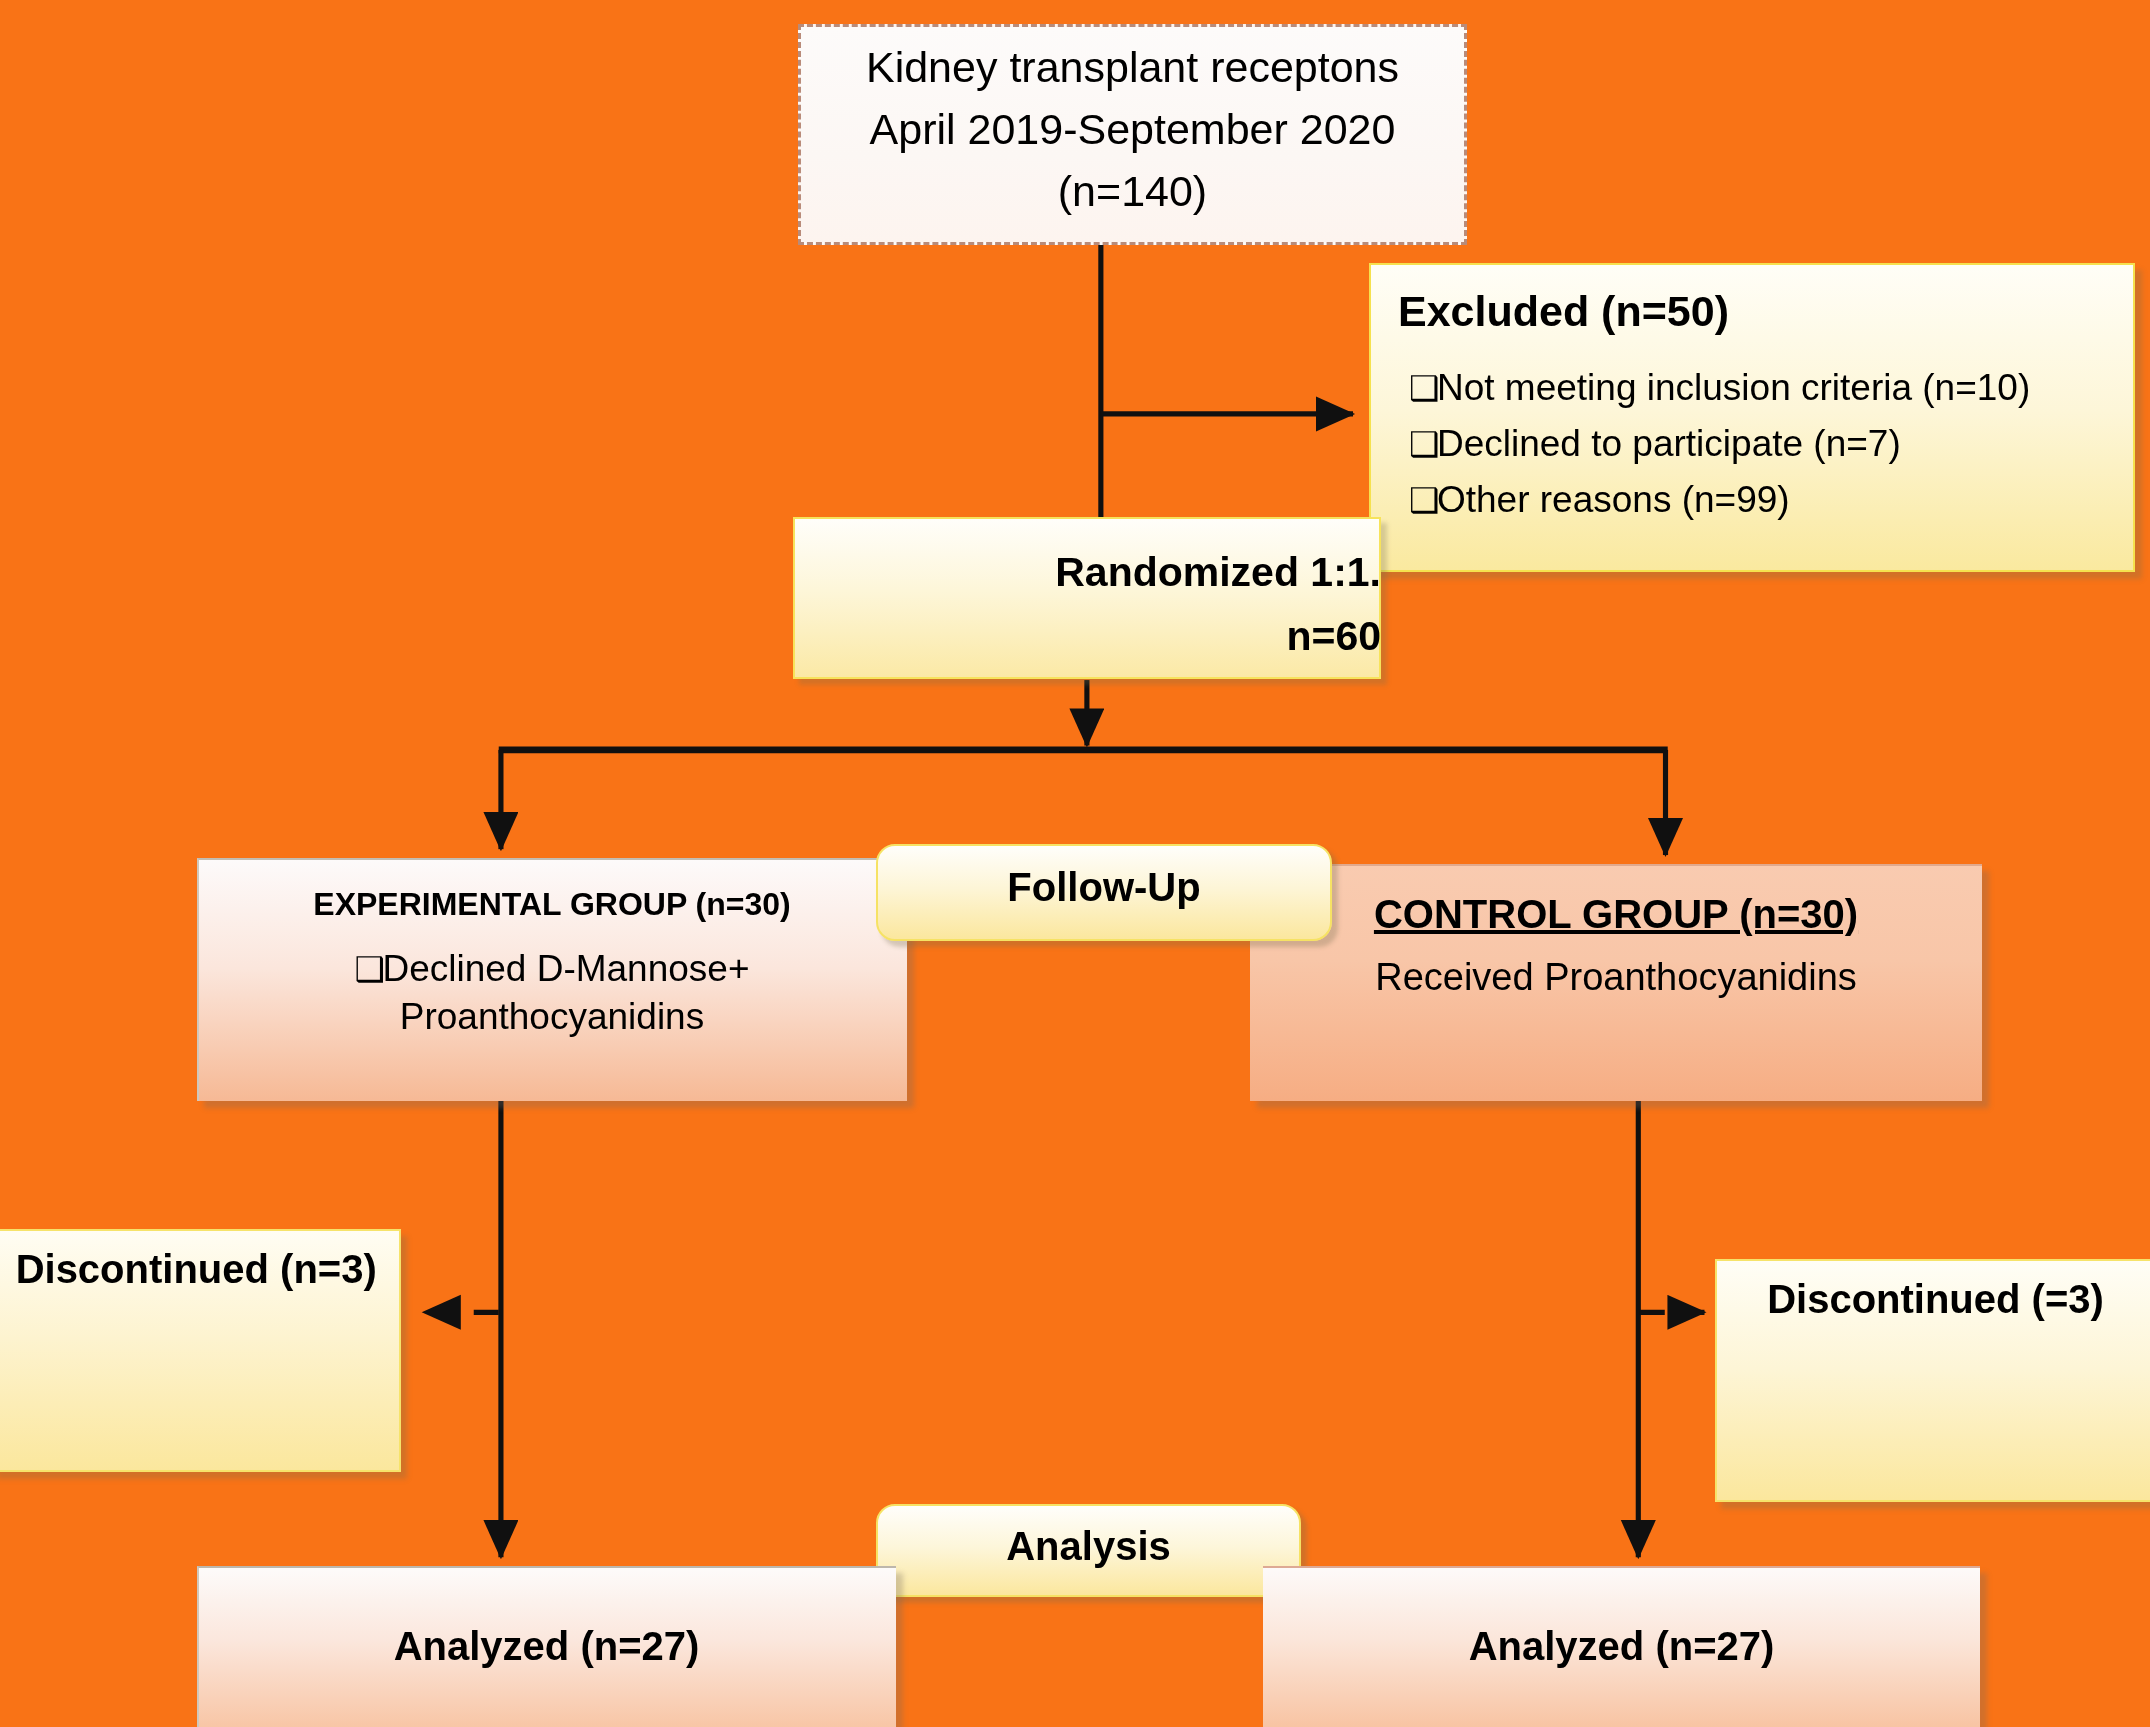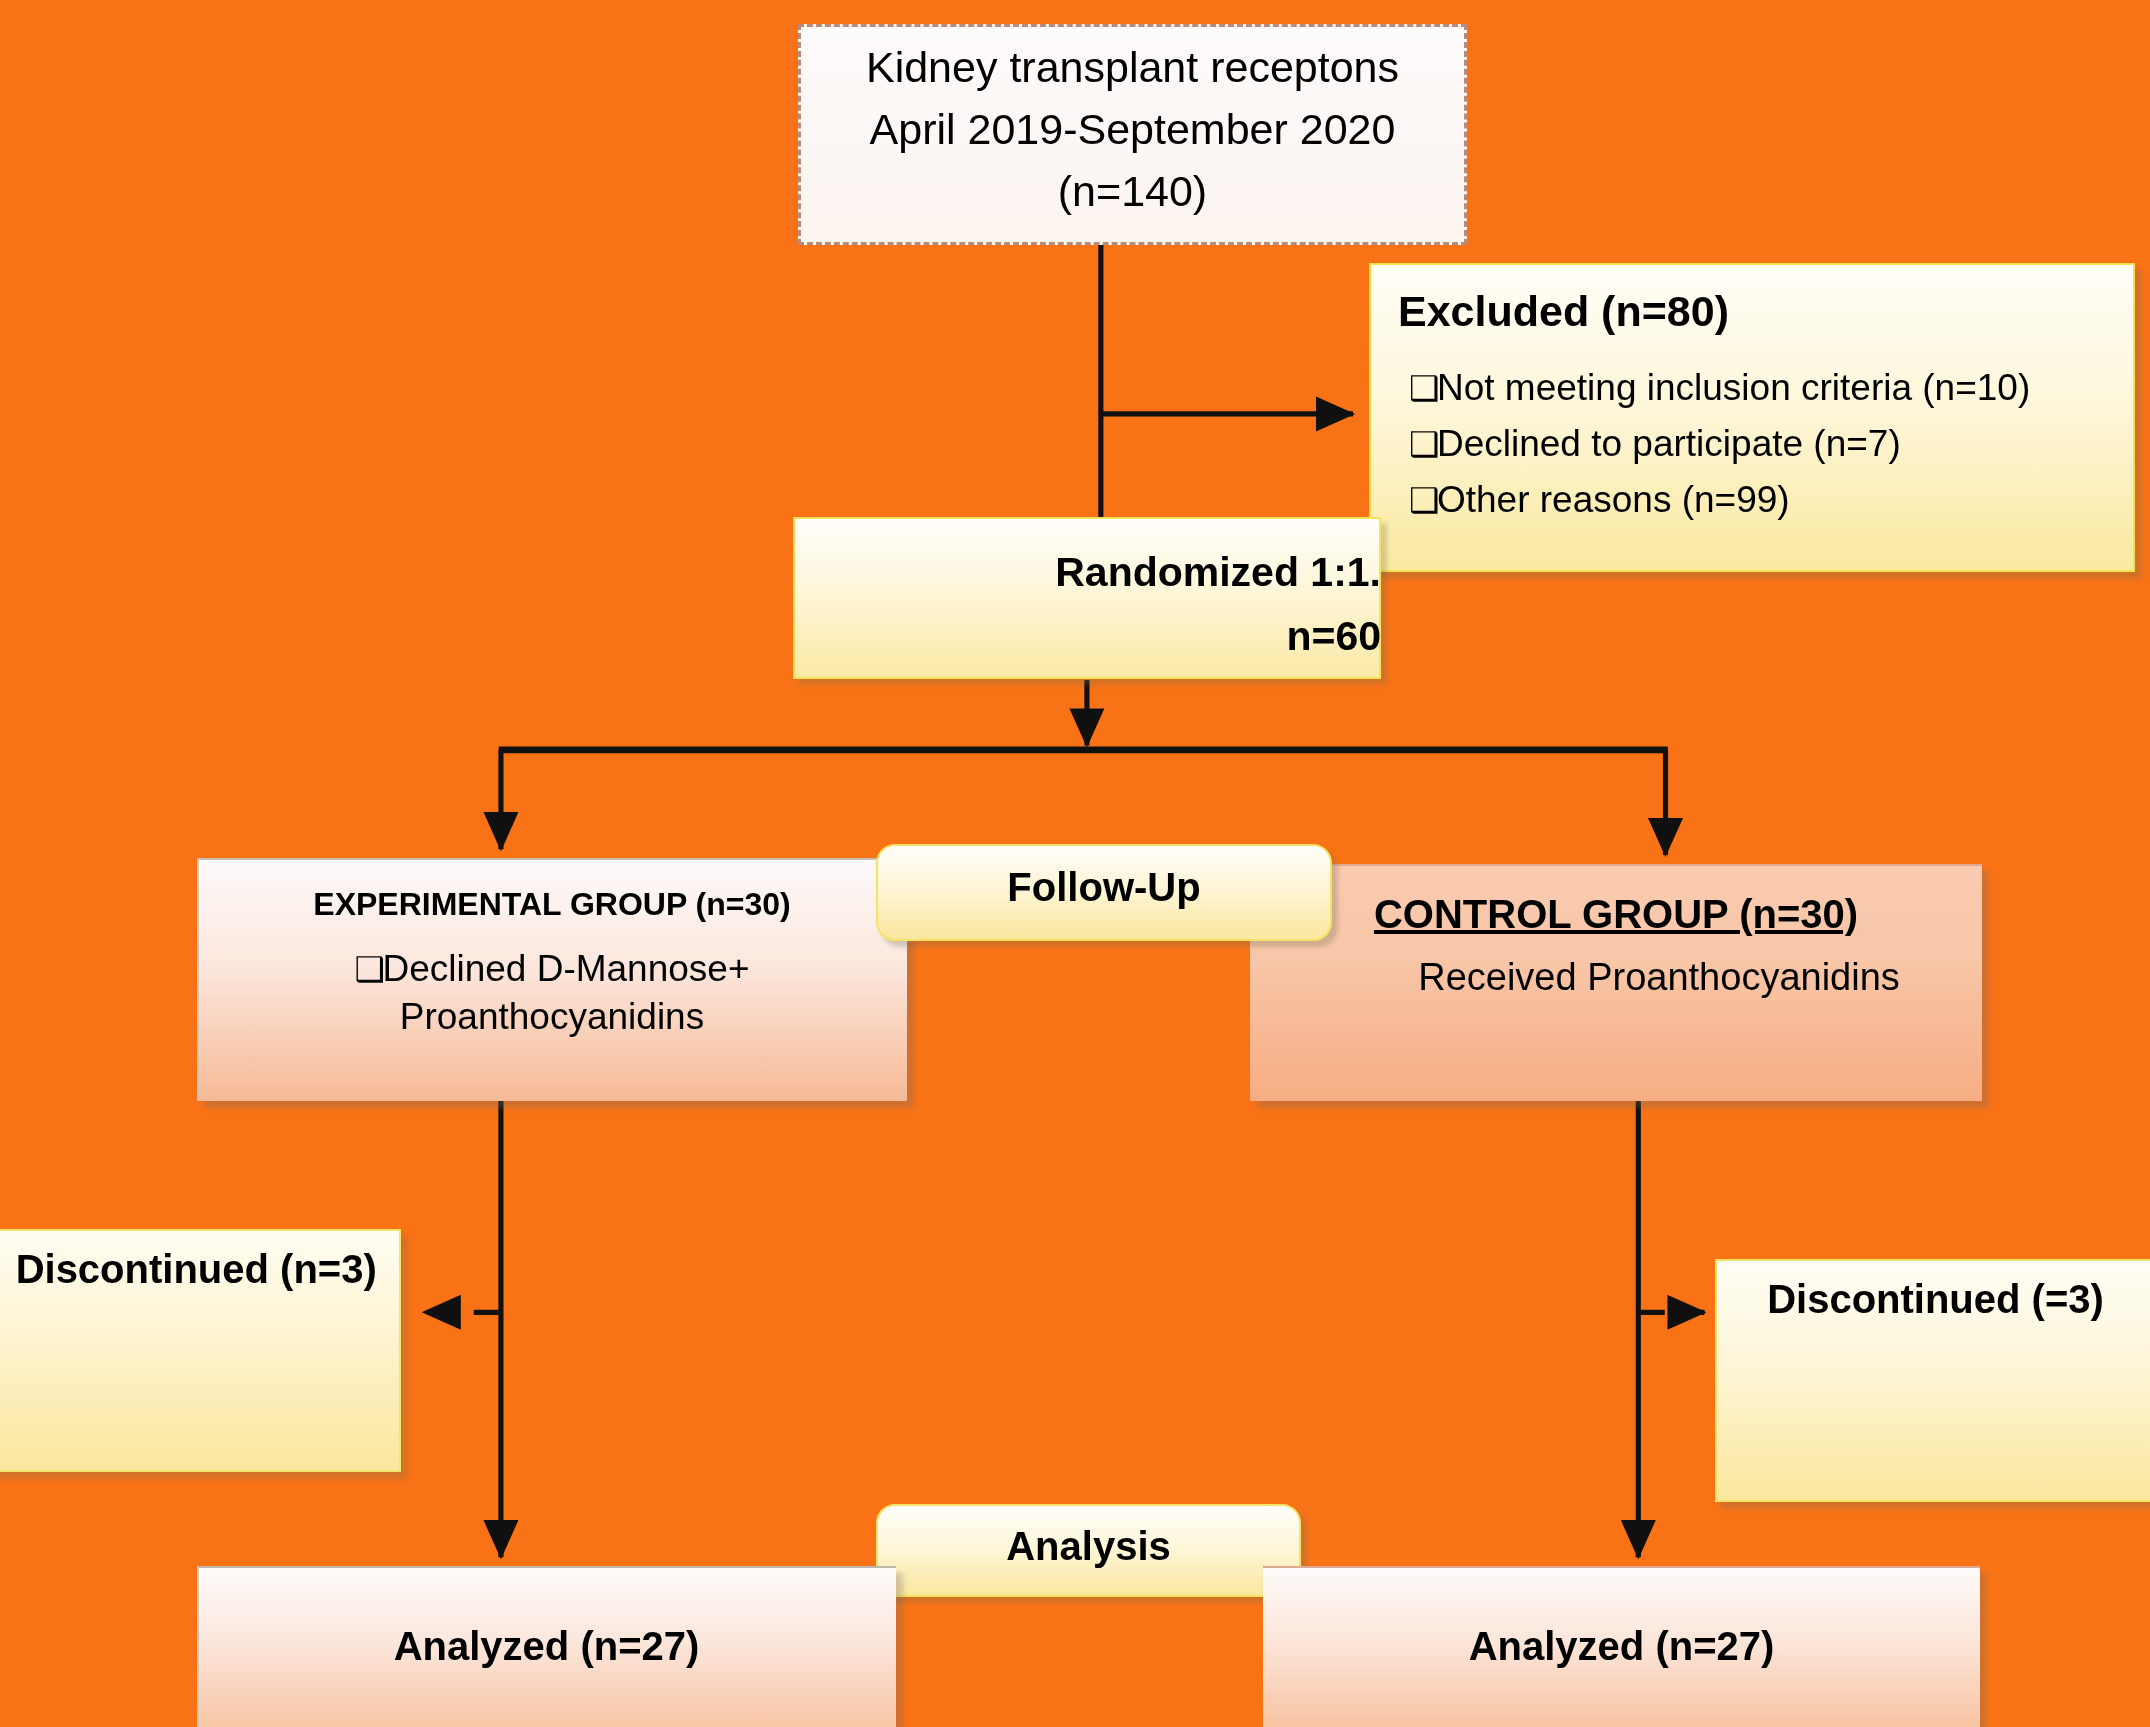--- a/index.html
+++ b/index.html
@@ -150,21 +150,20 @@
     top: 886px;
     width: 732px;
     font-size: 40px;
     text-decoration: underline;
   }
   #ctl-line1 {
     left: 1250px;
     top: 951px;
     width: 732px;
     font-size: 38px;
-    margin-left: 43px;
   }
 
   
   #followup-box {
     left: 876px;
     top: 844px;
     width: 456px;
     height: 97px;
     border-radius: 19px;
     background: linear-gradient(180deg,#fffefb 0%,#fdf5d6 46%,#fbe79e 100%);
@@ -309,21 +308,21 @@
   </svg>
 
   <div class="box" id="enroll-box"></div>
   <div class="txt" id="enroll-text">
     <div>Kidney transplant receptons</div>
     <div>April 2019-September 2020</div>
     <div>(n=140)</div>
   </div>
 
   <div class="box" id="excluded-box"></div>
-  <div class="txt bold" id="excluded-title">Excluded (n=80)</div>
+  <div class="txt bold" id="excluded-title">Excluded (n=50)</div>
   <div id="excluded-list">
     <div class="ex-item">
       <span class="bullet-sq">❑</span>
       <span>Not meeting inclusion criteria (n=10)</span>
     </div>
     <div class="ex-item">
       <span class="bullet-sq">❑</span>
       <span>Declined to participate (n=7)</span>
     </div>
     <div class="ex-item">

